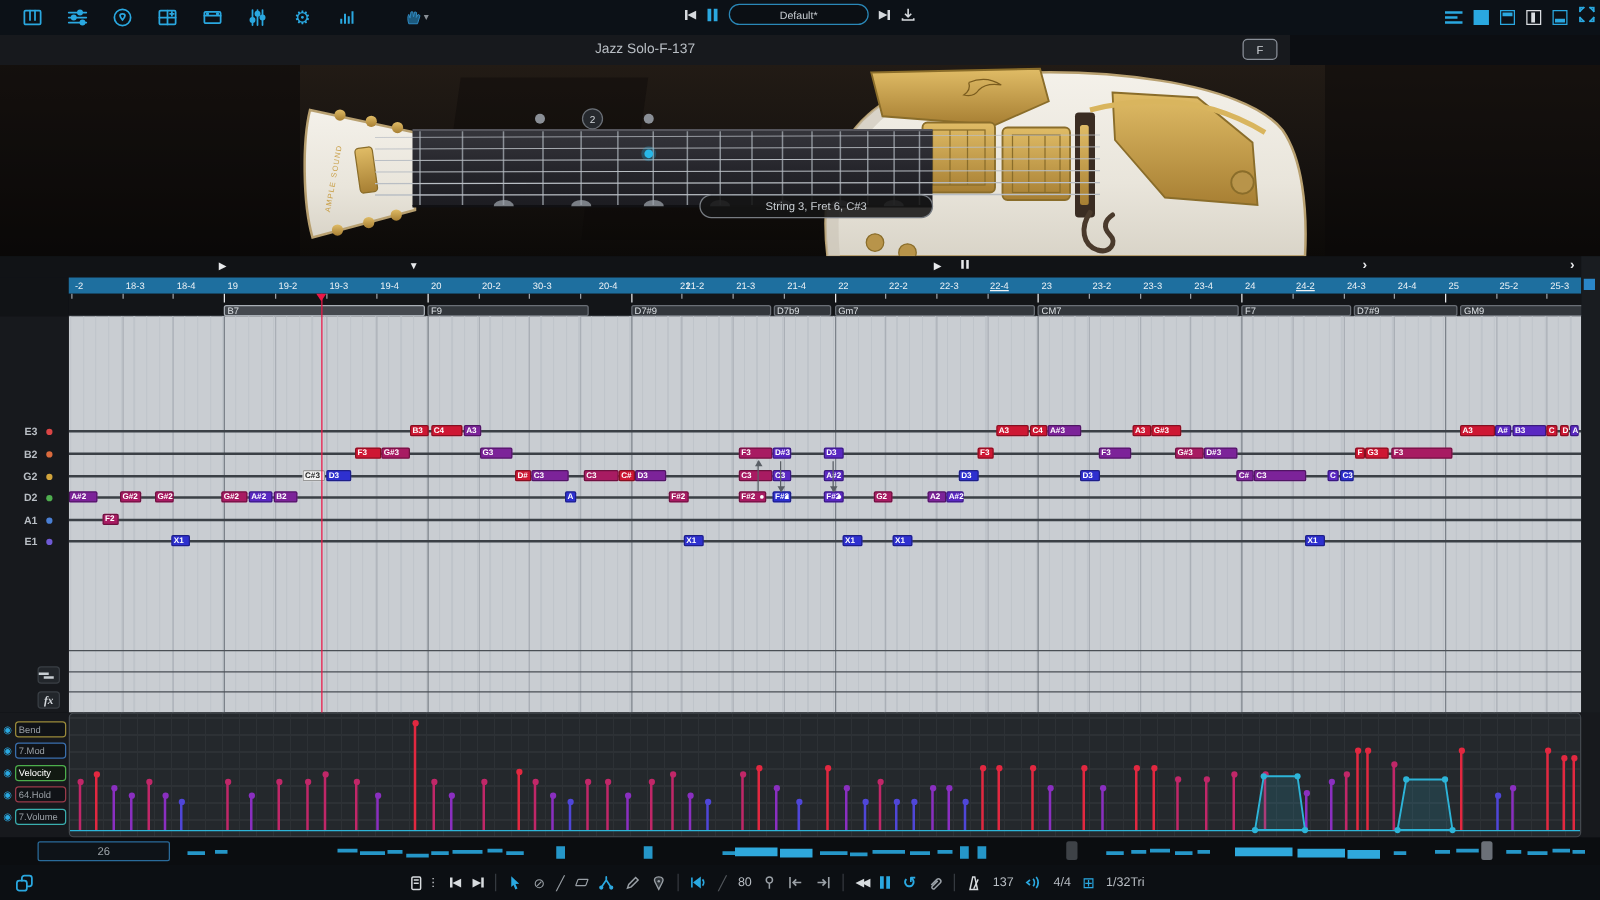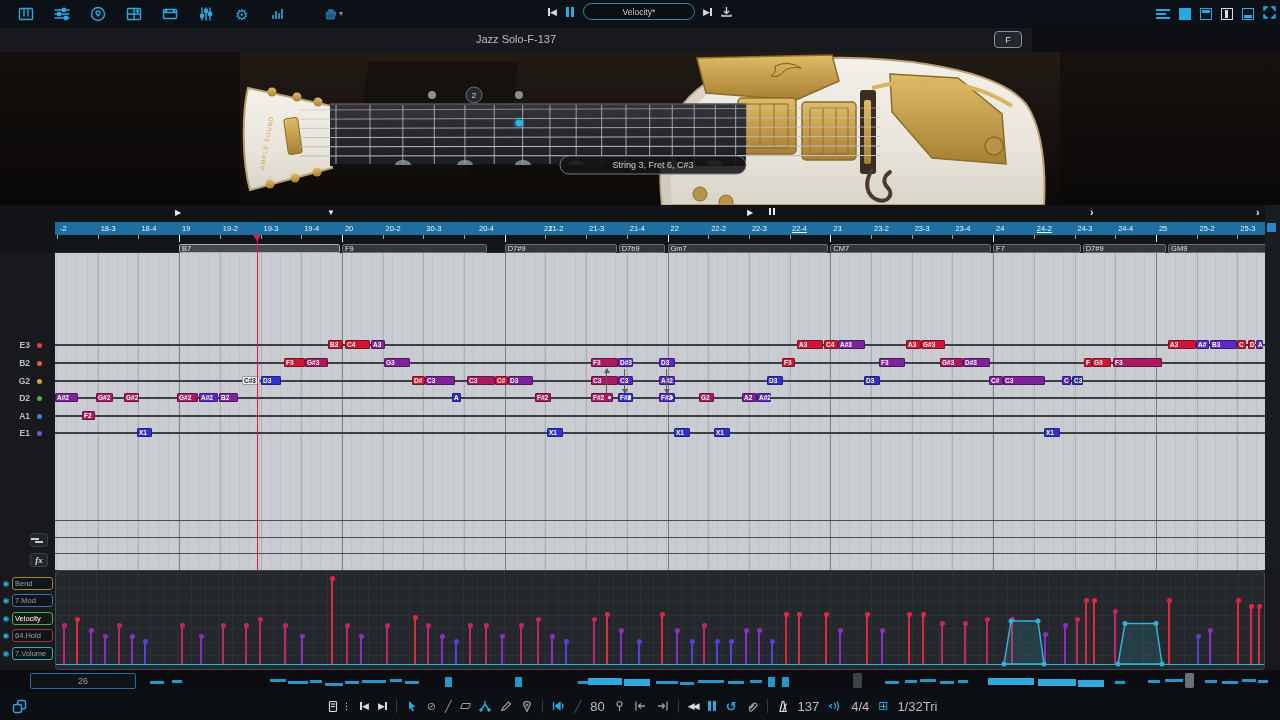--- a/index.html
+++ b/index.html
@@ -103,21 +103,21 @@
   .seg { position:absolute; background:#2596c8; cursor:pointer; }
   .ov-handle { position:absolute; top:3px; width:9px; height:15px; background:#7d838b; border-radius:2px; opacity:.85; cursor:grab; }
 
   
   .bottombar { position:absolute; left:0; top:692px; width:1280px; height:28px; background:#0c0f13; }
   .bb-group { position:absolute; left:328px; top:0; height:28px; display:flex; align-items:center; gap:9px; }
   .bb-item { display:flex; align-items:center; color:#9aa0a6; font-size:9px; cursor:pointer; }
   .bb-item.blue { color:#2aa8e0; }
   .bb-item.white { color:#d8dcdf; }
   .bb-sep { width:1px; height:14px; background:#34393f; }
-  .bb-txt { color:#b8bdc3; font-size:13px; cursor:pointer; }
+  .bb-txt { color:#b8bdc3; font-size:10px; cursor:pointer; }
   .eraser-shape { display:inline-block; width:9px; height:6px; border:1.2px solid #9aa0a6; transform:skewX(-20deg); border-radius:1px; }
 </style>
 </head>
 <body>
 
 <div class="app">
 
   <div class="topbar">
     <div class="tb-ico" style="left:16px">
       <svg width="18" height="18" viewBox="0 0 18 18">
@@ -204,21 +204,21 @@
     <div class="transport">
       <span class="t-btn">
           <span class="t-bar"></span>
           <span>◀</span>
         </span>
       <span class="t-btn pause-bars">
           <span></span>
           <span></span>
         </span>
       <div class="preset-pill">
-          <span>Velocity*</span>
+          <span>Default*</span>
         </div>
       <span class="t-btn">
           <span>▶</span>
           <span class="t-bar"></span>
         </span>
       <span class="t-btn">
         <svg width="13" height="13" viewBox="0 0 13 13">
             <g stroke="#d6dade" stroke-width="1.3" fill="none">
               <path d="M6.5,2 V8 M4,6 L6.5,8.5 L9,6"></path>
               <path d="M2,9.5 V11 H11 V9.5"></path>
@@ -447,21 +447,21 @@
       <i style="left: 938.1px; height: 7px; background: rgb(232, 234, 236);"></i>
       <i style="left: 978.8px; height: 4px; background: rgb(154, 160, 166);"></i>
       <i style="left: 1019.5px; height: 4px; background: rgb(154, 160, 166);"></i>
       <i style="left: 1060.2px; height: 4px; background: rgb(154, 160, 166);"></i>
       <i style="left: 1100.9px; height: 7px; background: rgb(232, 234, 236);"></i>
       <i style="left: 1141.6px; height: 4px; background: rgb(154, 160, 166);"></i>
       <i style="left: 1182.3px; height: 4px; background: rgb(154, 160, 166);"></i>
     </div>
   <div class="chordrow" id="chordrow">
       <div class="chord sel" style="left: 124.1px; width: 160.8px;">B7</div>
-      <div class="chord" style="left: 286.9px; width: 145px;">F9</div>
+      <div class="chord" style="left: 286.9px; width: 129px;">F9</div>
       <div class="chord" style="left: 449.7px; width: 111.96px;">D7#9</div>
       <div class="chord" style="left: 563.66px; width: 46.84px;">D7b9</div>
       <div class="chord" style="left: 612.5px; width: 160.8px;">Gm7</div>
       <div class="chord" style="left: 775.3px; width: 160.8px;">CM7</div>
       <div class="chord" style="left: 938.1px; width: 87.54px;">F7</div>
       <div class="chord" style="left: 1027.64px; width: 83.47px;">D7#9</div>
       <div class="chord" style="left: 1113.11px; width: 99.75px;">GM9</div>
       <div class="chord" style="left: 1214.86px; width: 42.77px;">C7</div>
     </div>
 

